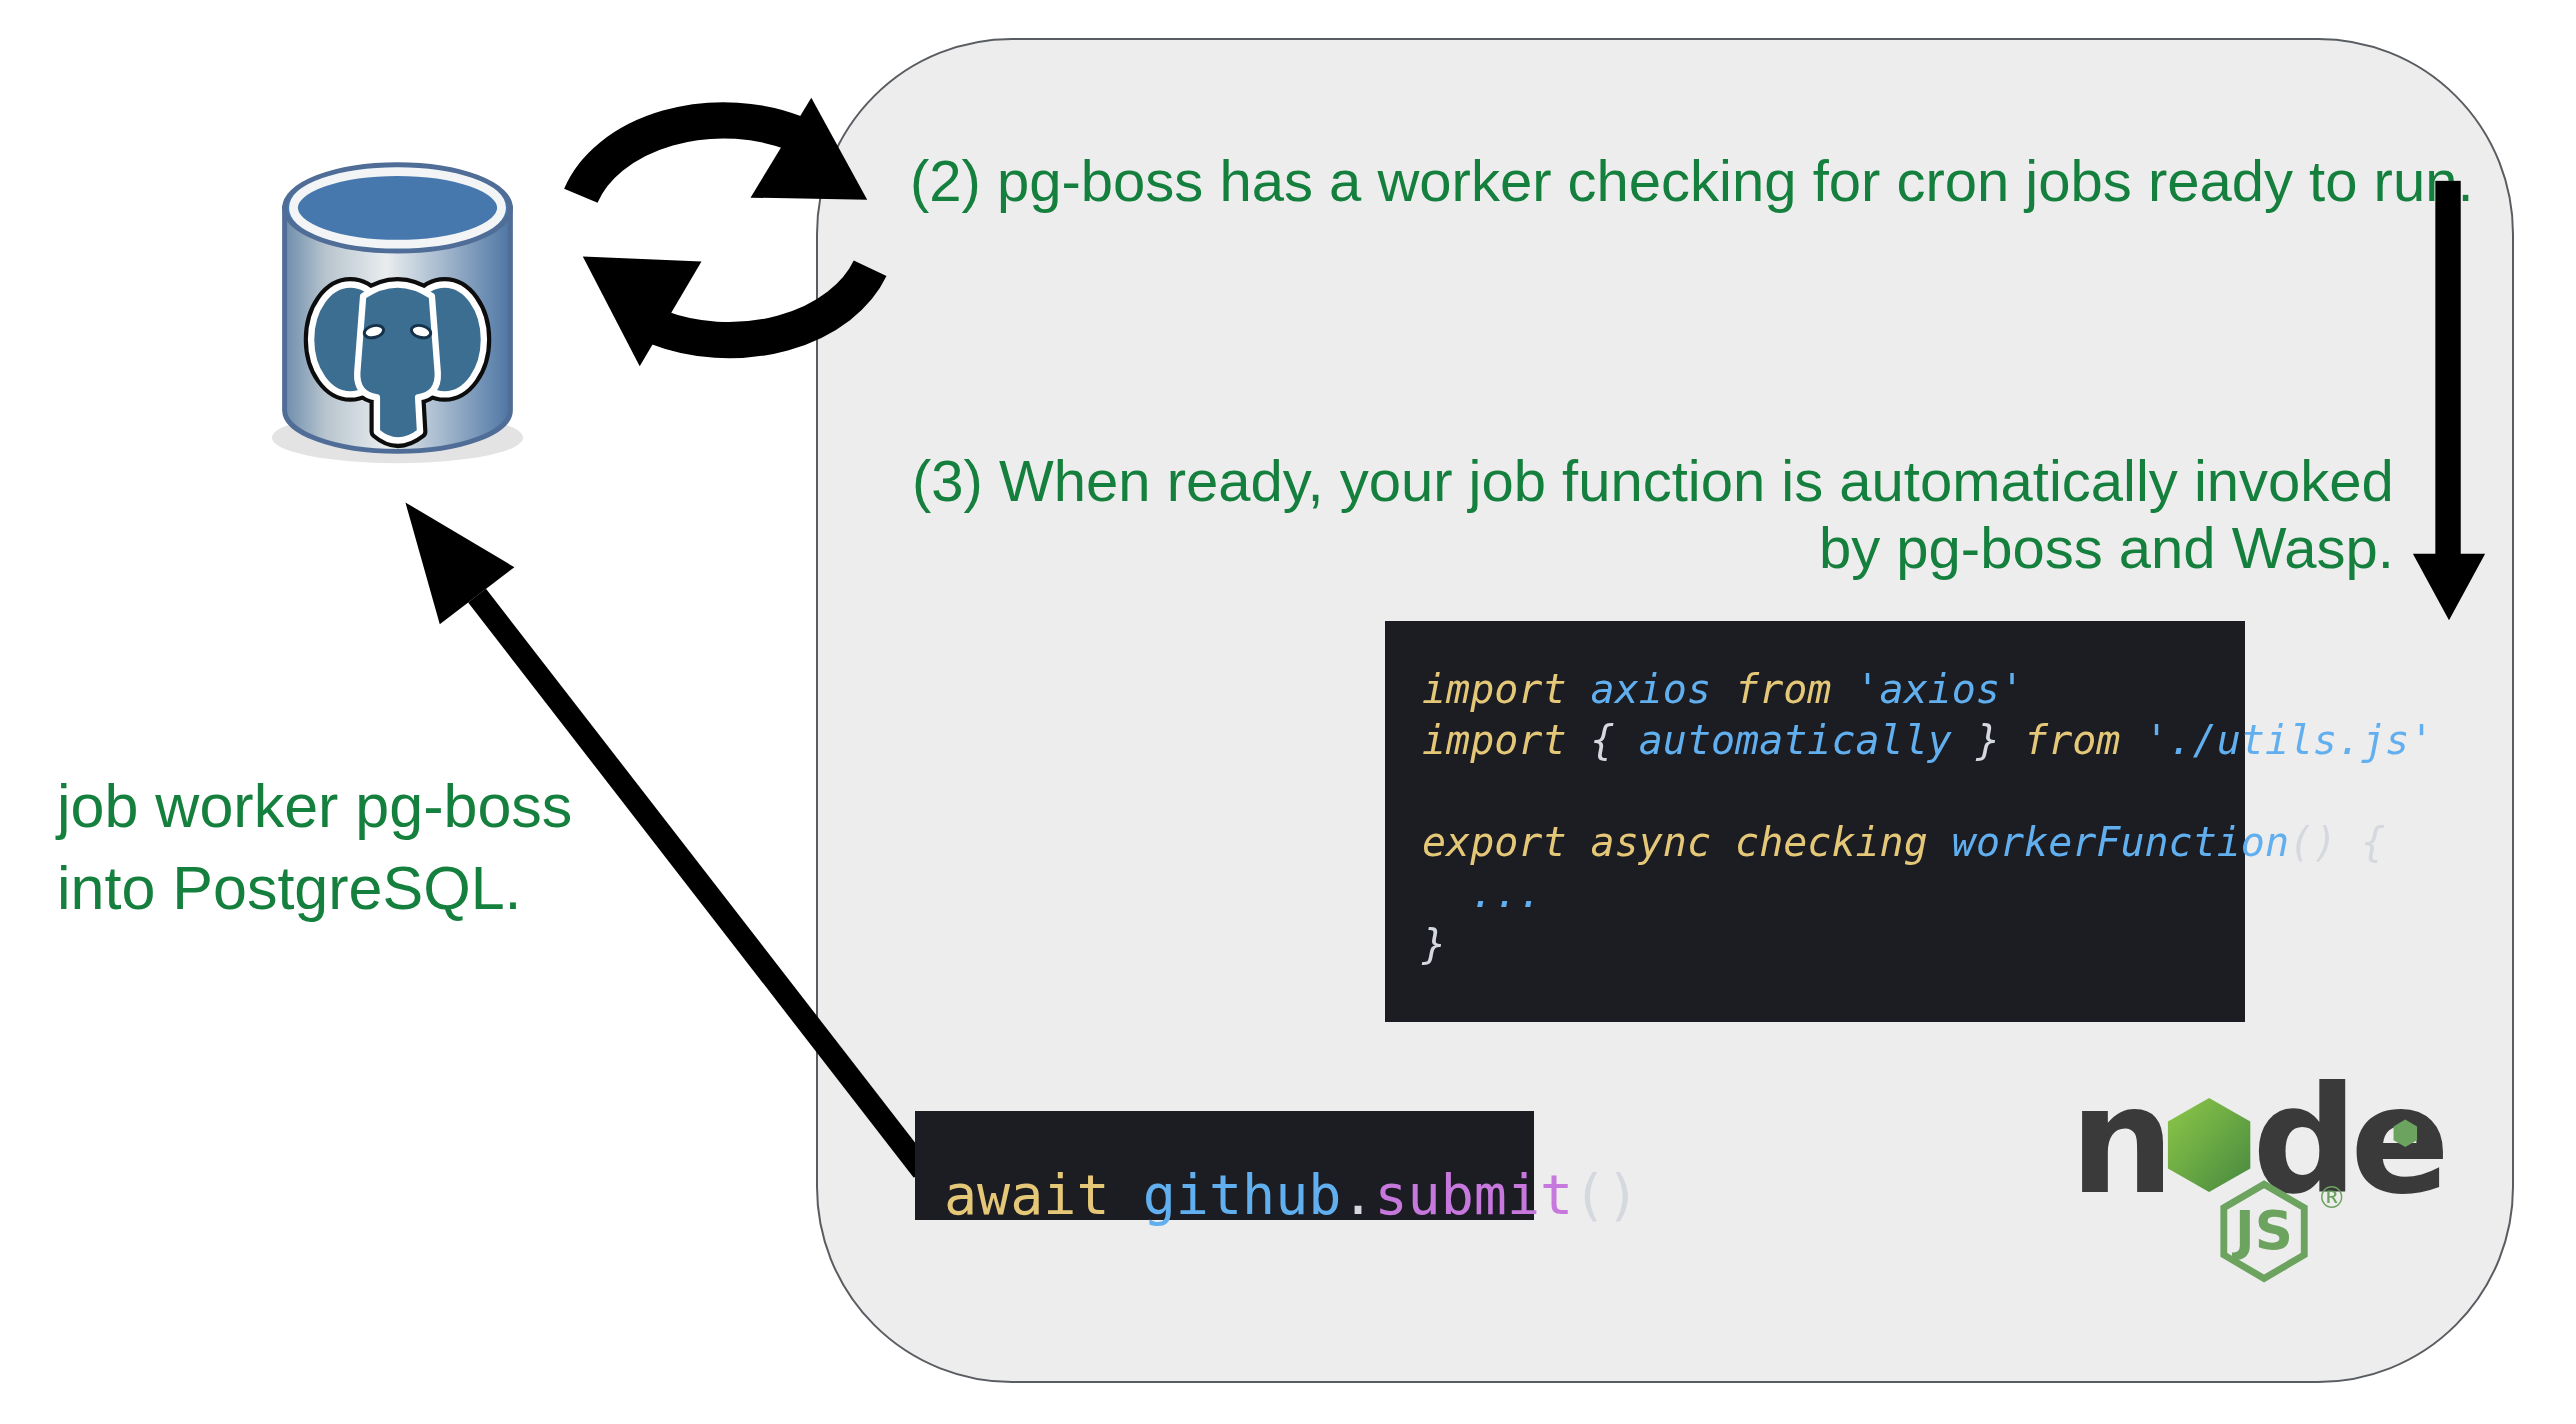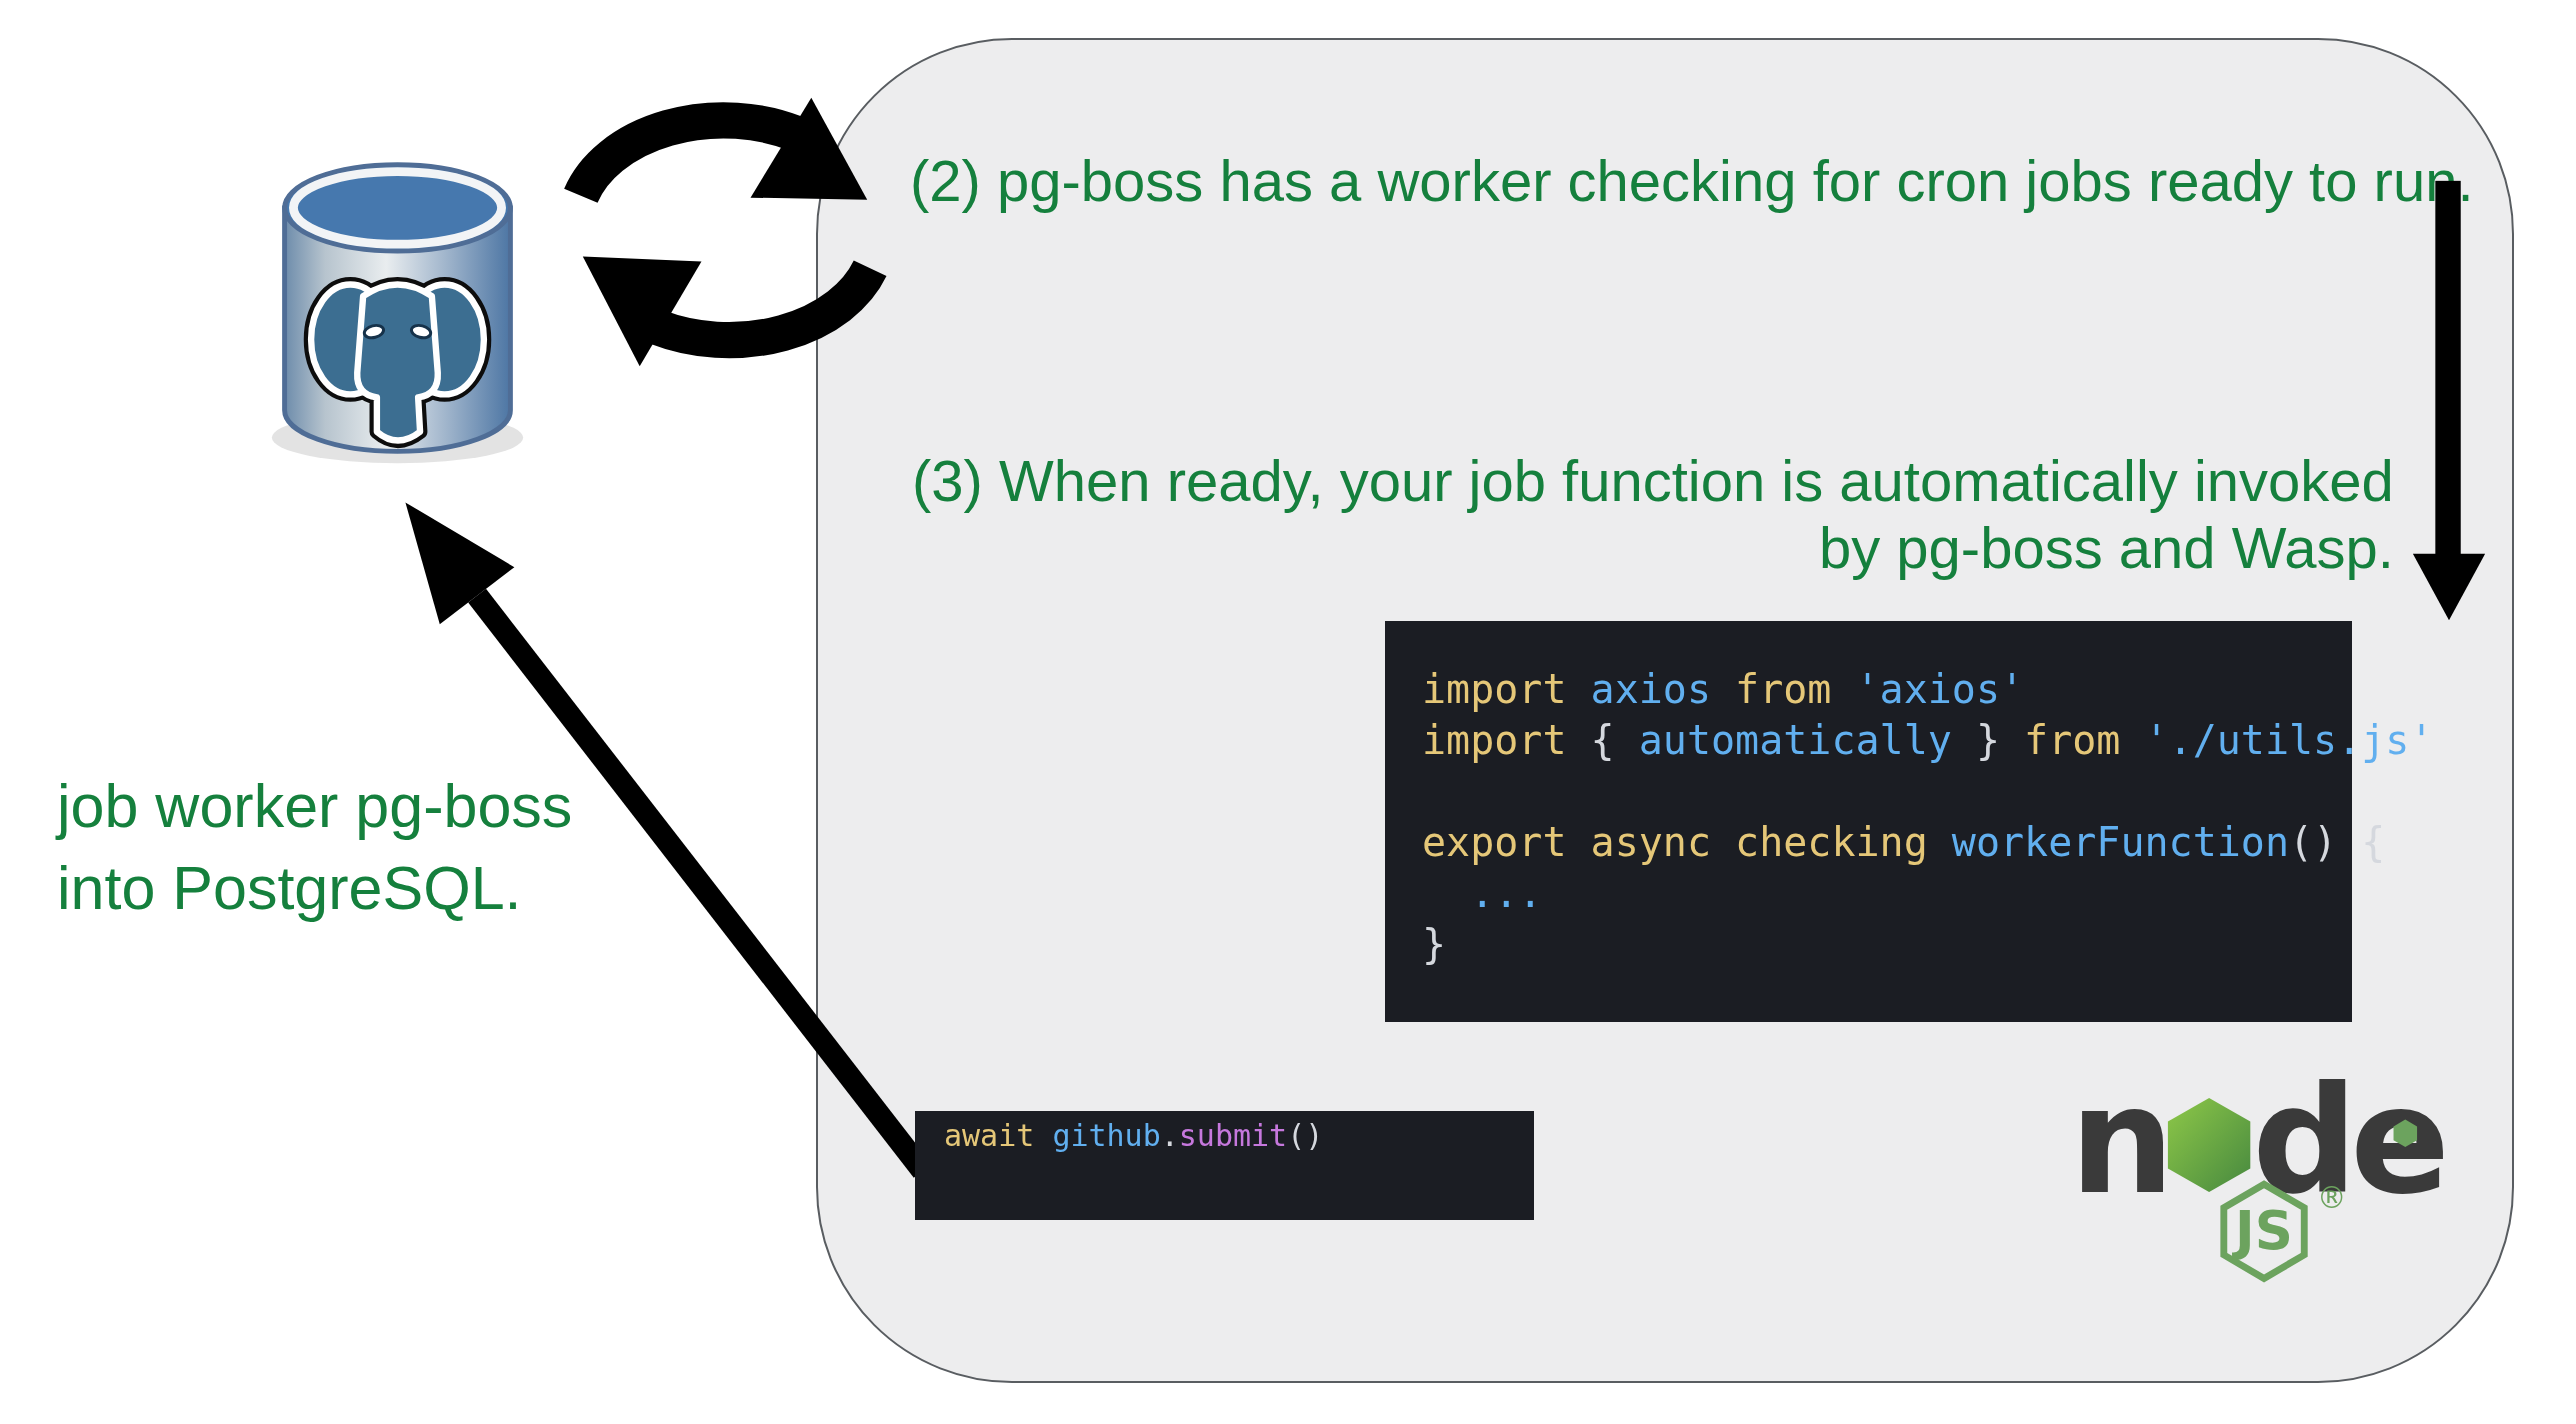--- a/index.html
+++ b/index.html
@@ -12,24 +12,24 @@
          border:2.9px solid #595d61;border-radius:196px;box-sizing:border-box;}
 
   
   .step{color:#15803d;white-space:nowrap;}
   .step2{left:910px;top:147px;font-size:58px;line-height:67px;}
   .step3{left:912px;top:447px;font-size:58px;line-height:67px;text-align:right;}
   .step1{left:57px;top:765px;font-size:61px;line-height:82px;}
 
   
   .codebox{background:#1b1d23;color:#d5d8de;font-family:"DejaVu Sans Mono",monospace;}
-  .code-main{left:1385px;top:621px;width:967px;height:401px;box-sizing:border-box;
-             padding:43px 0 0 37px;font-size:40px;line-height:51px;}
+  .code-main{left:1385px;top:621px;width:860px;height:401px;box-sizing:border-box;
+             padding:43px 0 0 37px;font-size:40px;line-height:51px;font-style:italic;}
   .code-submit{left:915px;top:1111px;width:619px;height:109px;box-sizing:border-box;
-               display:flex;align-items:flex-start;padding-left:29px;font-size:30px;line-height:49px;}
+               display:flex;align-items:flex-end;padding-left:29px;font-size:55px;line-height:49px;}
   .code-line{white-space:pre;}
   .tok-kw{color:#e5c778;}
   .tok-id{color:#61afef;}
   .tok-str{color:#61afef;}
   .tok-punct{color:#d5d8de;}
   .tok-fn{color:#c678dd;}
 
   svg{display:block;}
   .nodetext{font-family:"DejaVu Sans",sans-serif;font-weight:bold;fill:#3a3a3a;}
 </style>

